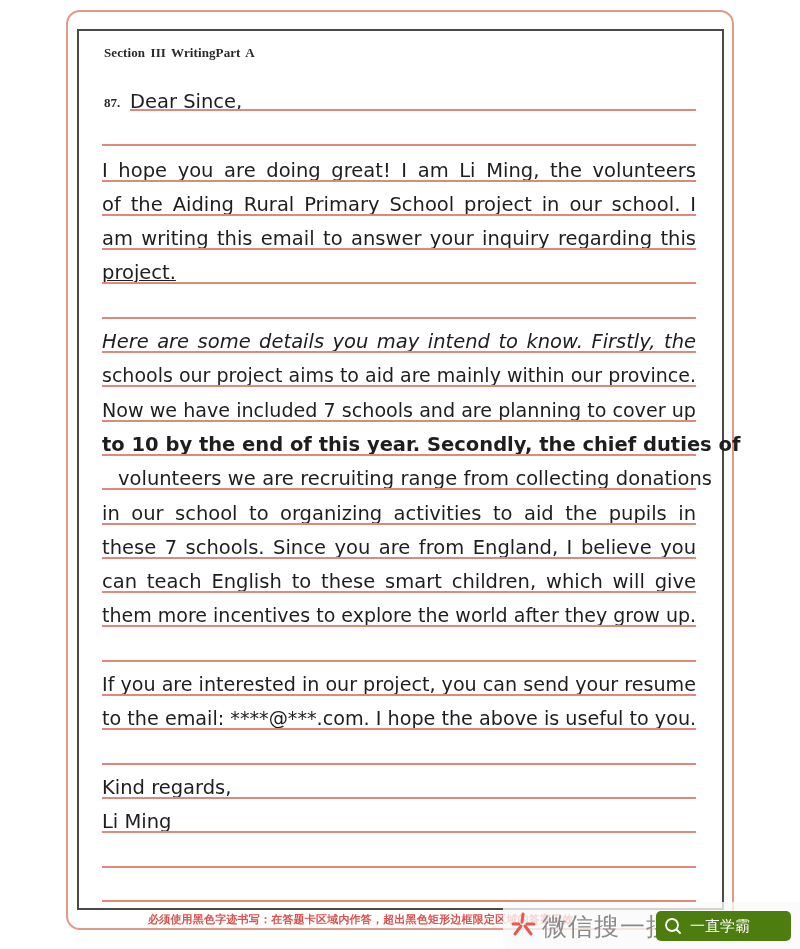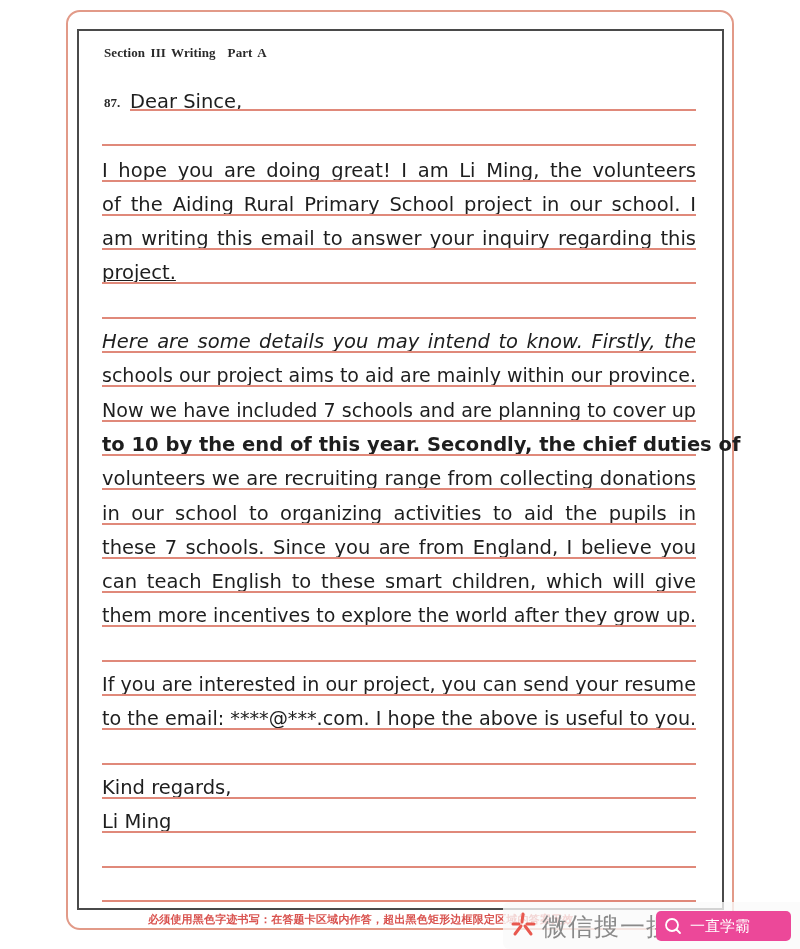--- a/index.html
+++ b/index.html
@@ -13,21 +13,21 @@
   }
   .inner-frame {
     position: absolute; left: 77px; top: 29px; width: 647px; height: 881px;
     border: 2px solid #4a4a4a; box-sizing: border-box; background: #fff;
   }
   .section-title {
     position: absolute; left: 104px; top: 45px;
     font-family: "Liberation Serif", serif; font-weight: bold; font-size: 13px; color: #2a2a2a;
     letter-spacing: 0.1px; word-spacing: 2px;
   }
-  .section-title .part { margin-left: 12px; }
+  .section-title .part { }
   .rule {
     position: absolute; left: 102px; width: 594px; height: 2px; background: #e0897a;
   }
   .rule.first { left: 130px; width: 566px; }
   .qnum {
     position: absolute; left: 104px; top: 95px;
     font-family: "Liberation Serif", serif; font-size: 13px; color: #2a2a2a; font-weight: bold;
   }
   .line-text {
     position: absolute; left: 102px; width: 594px; height: 30px;
@@ -48,21 +48,21 @@
   }
   .wx-logo {
     position: absolute; left: 510px; top: 911px; width: 26px; height: 26px;
   }
   .wx-label {
     position: absolute; left: 542px; top: 910px; font-size: 25px; color: #8a8a8a;
     font-family: "DejaVu Sans", sans-serif; letter-spacing: 1px;
   }
   .wx-search {
     position: absolute; left: 656px; top: 911px; width: 135px; height: 30px;
-    background: #ec4899; border-radius: 5px; display: flex; align-items: center;
+    background: #4d7c0f; border-radius: 5px; display: flex; align-items: center;
     color: #fff; font-size: 15px; box-sizing: border-box; padding-left: 8px;
   }
   .wx-search svg { margin-right: 8px; }
 </style>
 </head>
 <body>
 
 <div class="outer-frame"></div>
 <div class="inner-frame"></div>
 
@@ -87,21 +87,21 @@
     <div class="line-text" style="top: 293px; width: 0px;"></div>
     <div class="rule" style="top: 317px;"></div>
     <div class="line-text justify" style="top: 327px; width: 594px; font-style: italic;">Here are some details you may intend to know. Firstly, the</div>
     <div class="rule" style="top: 351px;"></div>
     <div class="line-text justify" style="top: 361px; width: 609px; transform: scaleX(0.975);">schools our project aims to aid are mainly within our province.</div>
     <div class="rule" style="top: 385px;"></div>
     <div class="line-text justify" style="top: 396px; width: 606px; transform: scaleX(0.98);">Now we have included 7 schools and are planning to cover up</div>
     <div class="rule" style="top: 420px;"></div>
     <div class="line-text justify" style="top: 430px; width: 594px; font-weight: bold;">to 10 by the end of this year. Secondly, the chief duties of</div>
     <div class="rule" style="top: 454px;"></div>
-    <div class="line-text justify" style="top: 464px; width: 594px;">volunteers we are recruiting range from collecting donations</div>
+    <div class="line-text justify" style="top: 464px; width: 594px; margin-left: 16px;">volunteers we are recruiting range from collecting donations</div>
     <div class="rule" style="top: 488px;"></div>
     <div class="line-text justify" style="top: 499px; width: 594px;">in our school to organizing activities to aid the pupils in</div>
     <div class="rule" style="top: 523px;"></div>
     <div class="line-text justify" style="top: 533px; width: 594px;">these 7 schools. Since you are from England, I believe you</div>
     <div class="rule" style="top: 557px;"></div>
     <div class="line-text justify" style="top: 567px; width: 594px;">can teach English to these smart children, which will give</div>
     <div class="rule" style="top: 591px;"></div>
     <div class="line-text" style="top: 601px; width: 609px; transform: scaleX(0.975);">them more incentives to explore the world after they grow up.</div>
     <div class="rule" style="top: 625px;"></div>
     <div class="line-text" style="top: 636px; width: 0px;"></div>

